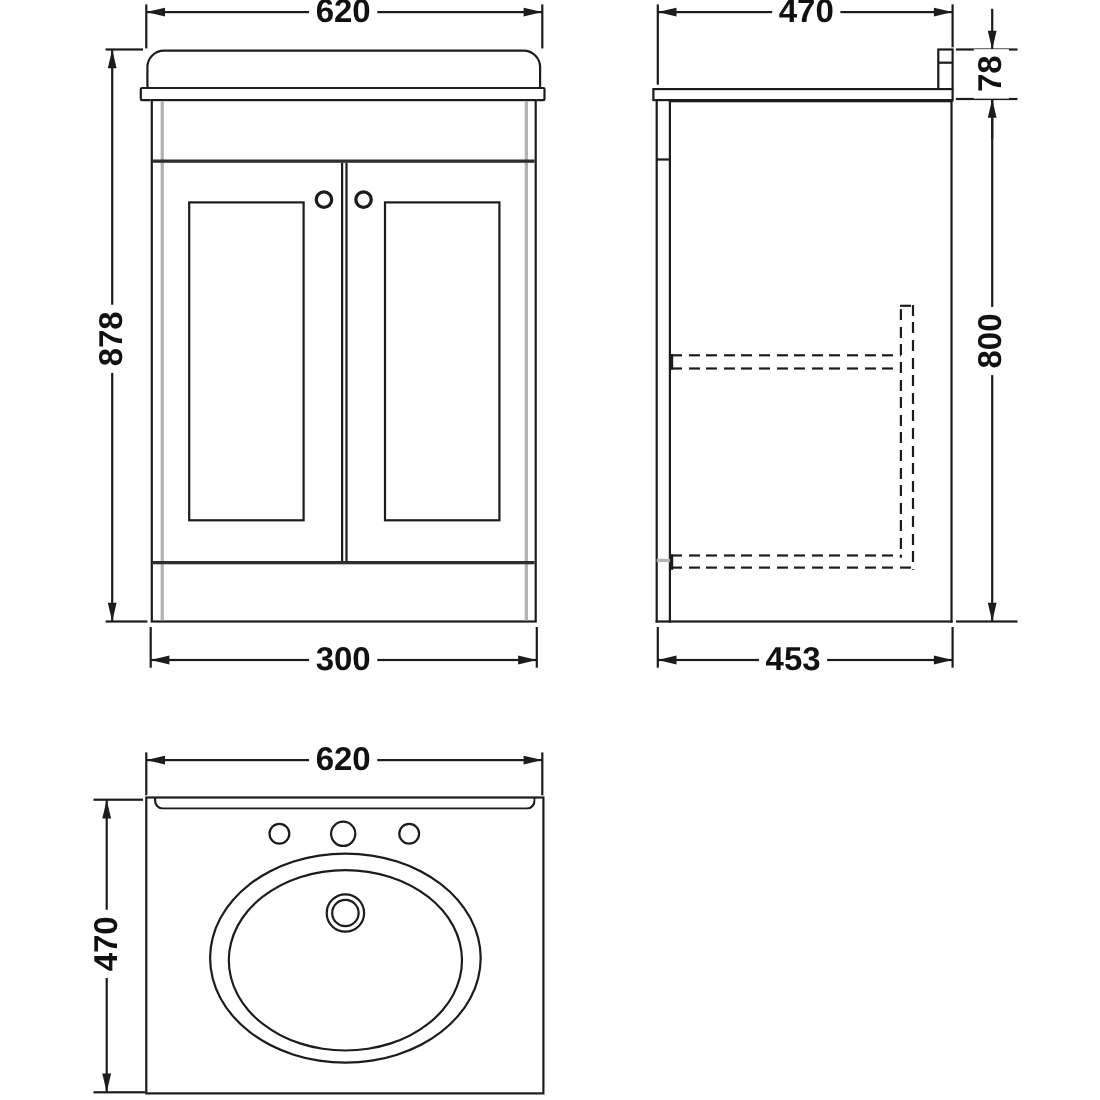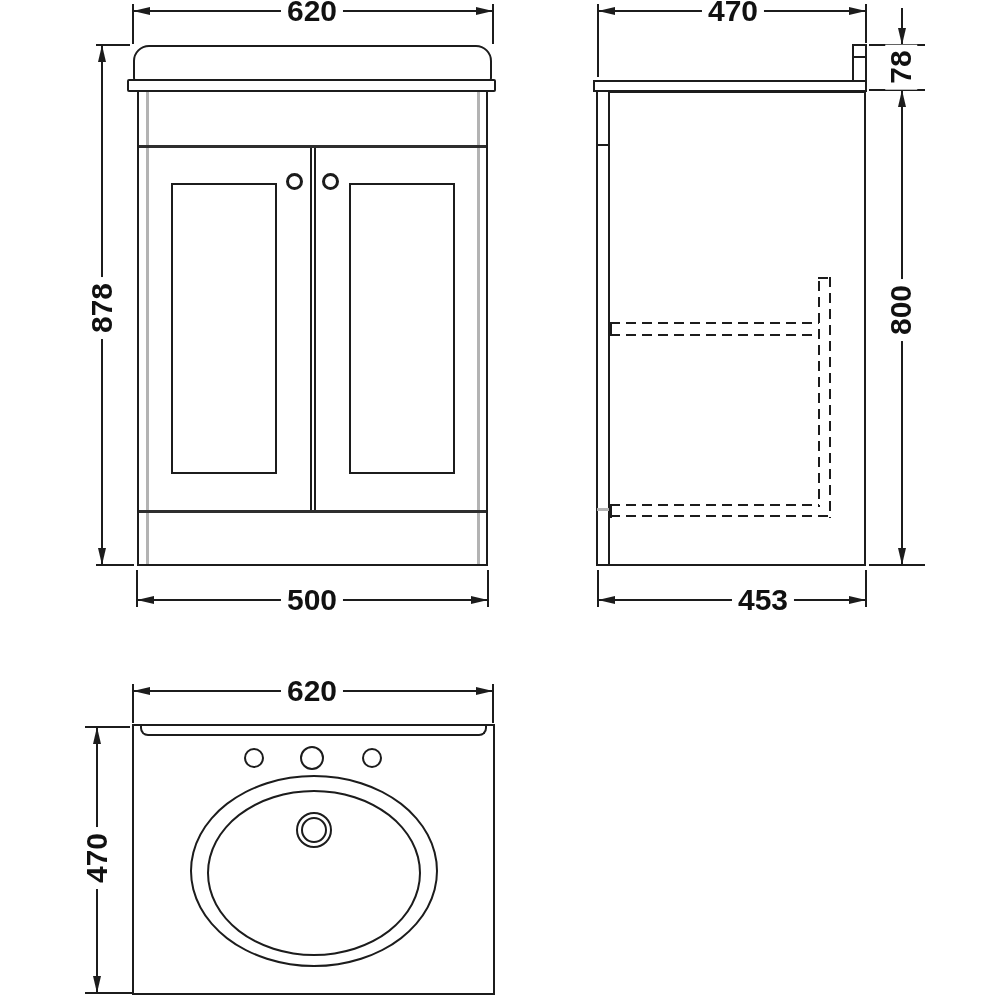--- a/index.html
+++ b/index.html
@@ -63,21 +63,21 @@
   <div class="vl" style="left:101px;top:45px;height:520px"></div>
   <div class="tri u" style="left:97.5px;top:45px"></div>
   <div class="tri d" style="left:97.5px;top:548px"></div>
   <div class="dlabel vert" style="left:102px;top:308px">878</div>
 
   <div class="vl" style="left:136px;top:570px;height:37px"></div>
   <div class="vl" style="left:487px;top:570px;height:37px"></div>
   <div class="hl" style="left:137px;top:599px;width:351px"></div>
   <div class="tri l" style="left:137px;top:595.5px"></div>
   <div class="tri r" style="left:471px;top:595.5px"></div>
-  <div class="dlabel" style="left:312px;top:600px">500</div>
+  <div class="dlabel" style="left:312px;top:600px">300</div>
 
   <div class="vl" style="left:597px;top:4px;height:73px"></div>
   <div class="vl" style="left:865px;top:4px;height:39px"></div>
   <div class="hl" style="left:598px;top:10px;width:268px"></div>
   <div class="tri l" style="left:598px;top:6.5px"></div>
   <div class="tri r" style="left:849px;top:6.5px"></div>
   <div class="dlabel" style="left:733px;top:11px">470</div>
 
   <div class="box" style="left:852px;top:44px;width:15px;height:38px"></div>
   <div class="hl" style="left:853px;top:56px;width:13px"></div>
@@ -111,21 +111,21 @@
   <div class="hl" style="left:869px;top:564px;width:56px"></div>
   <div class="vl" style="left:901px;top:90px;height:475px"></div>
   <div class="tri d" style="left:897.5px;top:548px"></div>
   <div class="dlabel vert" style="left:901px;top:310px">800</div>
 
   <div class="vl" style="left:597px;top:570px;height:37px"></div>
   <div class="vl" style="left:865px;top:570px;height:37px"></div>
   <div class="hl" style="left:598px;top:599px;width:268px"></div>
   <div class="tri l" style="left:598px;top:595.5px"></div>
   <div class="tri r" style="left:849px;top:595.5px"></div>
-  <div class="dlabel" style="left:763px;top:600px">453</div>
+  <div class="dlabel" style="left:721px;top:600px">453</div>
 
   <div class="vl" style="left:132px;top:684px;height:39px"></div>
   <div class="vl" style="left:492px;top:684px;height:39px"></div>
   <div class="hl" style="left:133px;top:690px;width:360px"></div>
   <div class="tri l" style="left:133px;top:686.5px"></div>
   <div class="tri r" style="left:476px;top:686.5px"></div>
   <div class="dlabel" style="left:312px;top:691px">620</div>
 
   <div class="box" style="left:132px;top:724px;width:363px;height:271px"></div>
   <div style="position:absolute;left:140px;top:725px;width:347px;height:11px;border:2px solid #1c1c1c;border-top:none;border-radius:0 0 8px 8px;box-sizing:border-box"></div>

